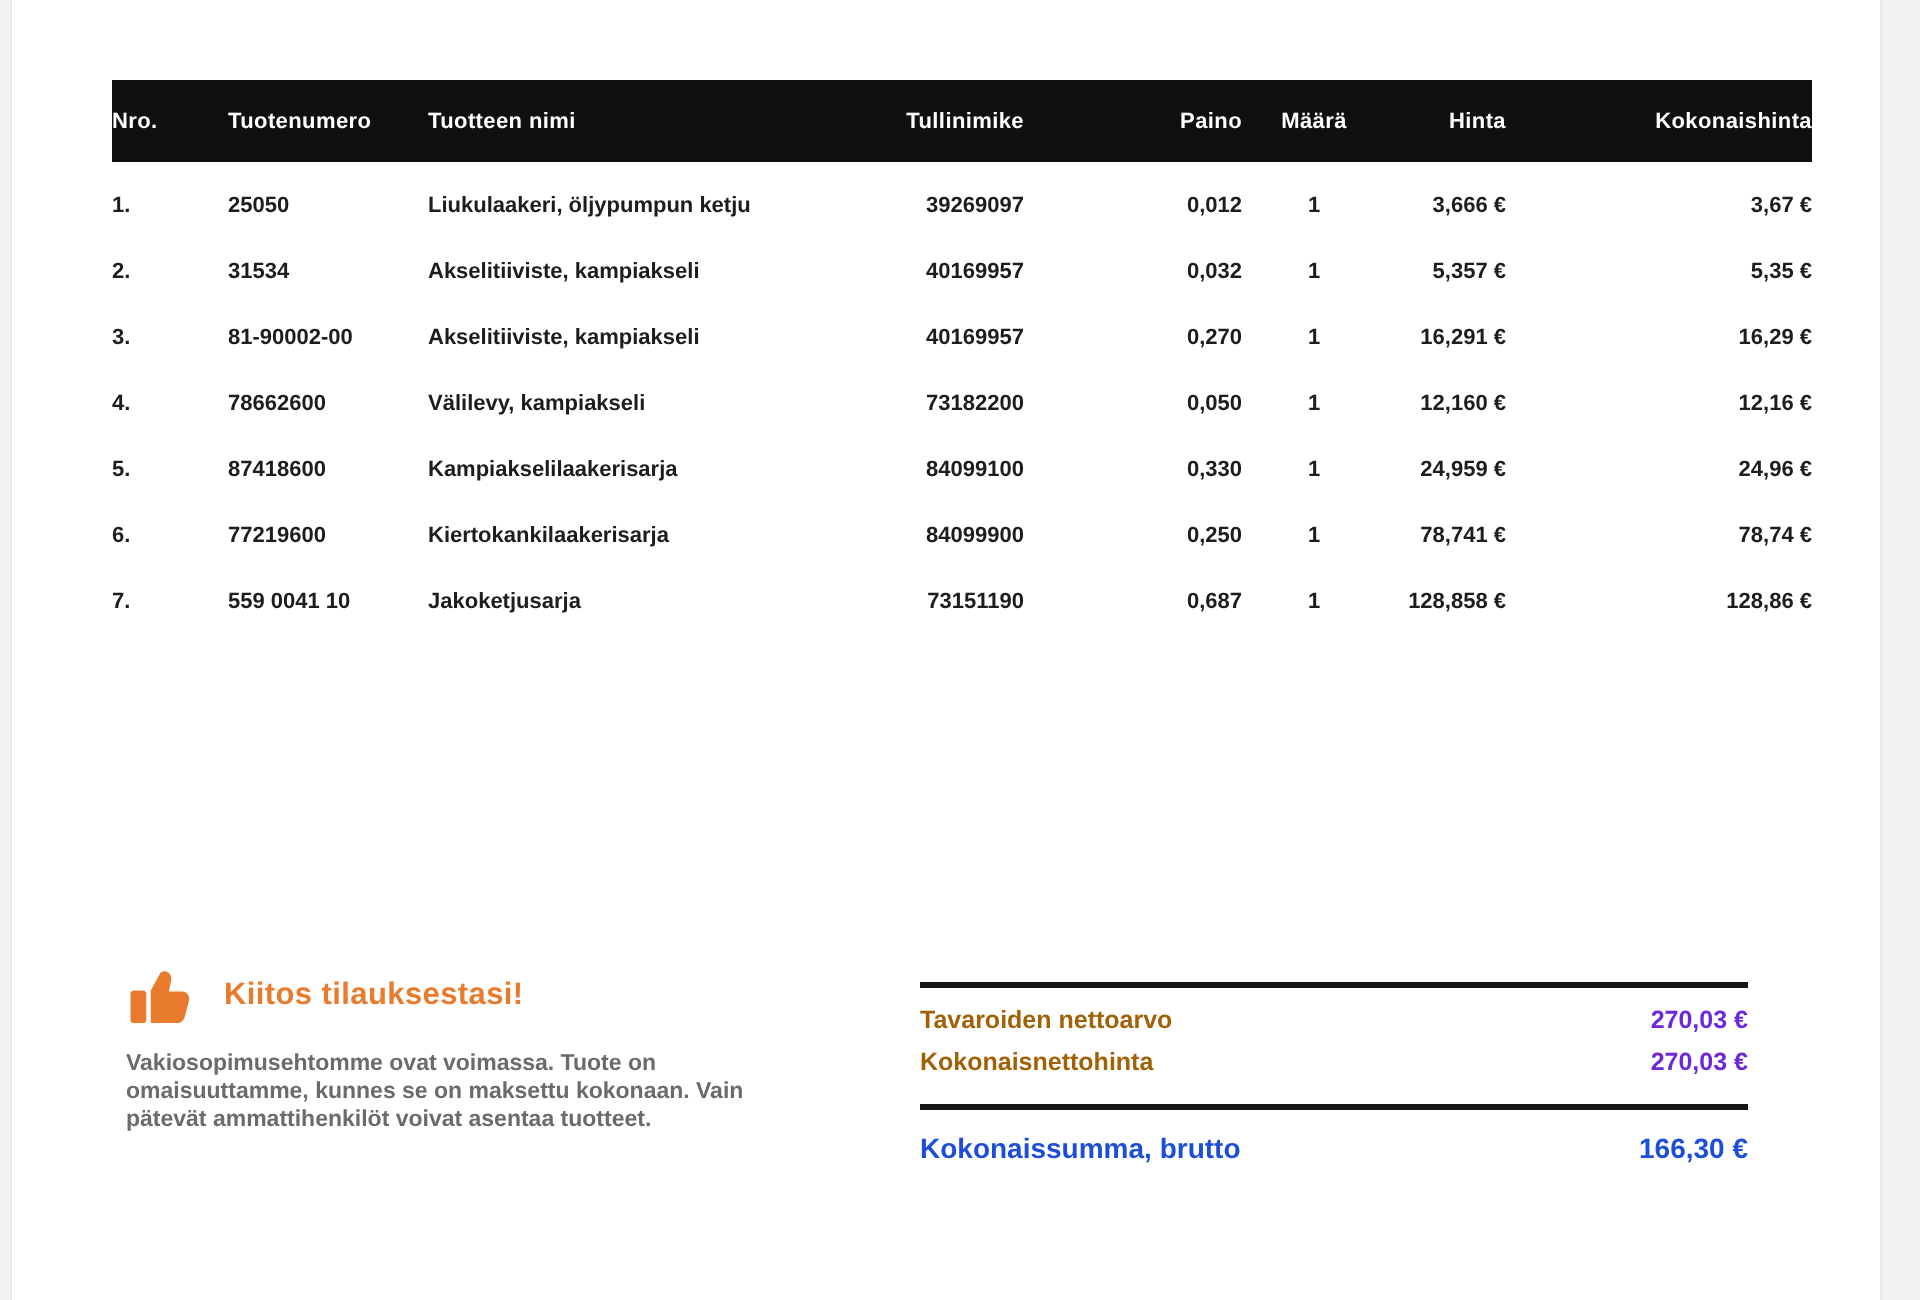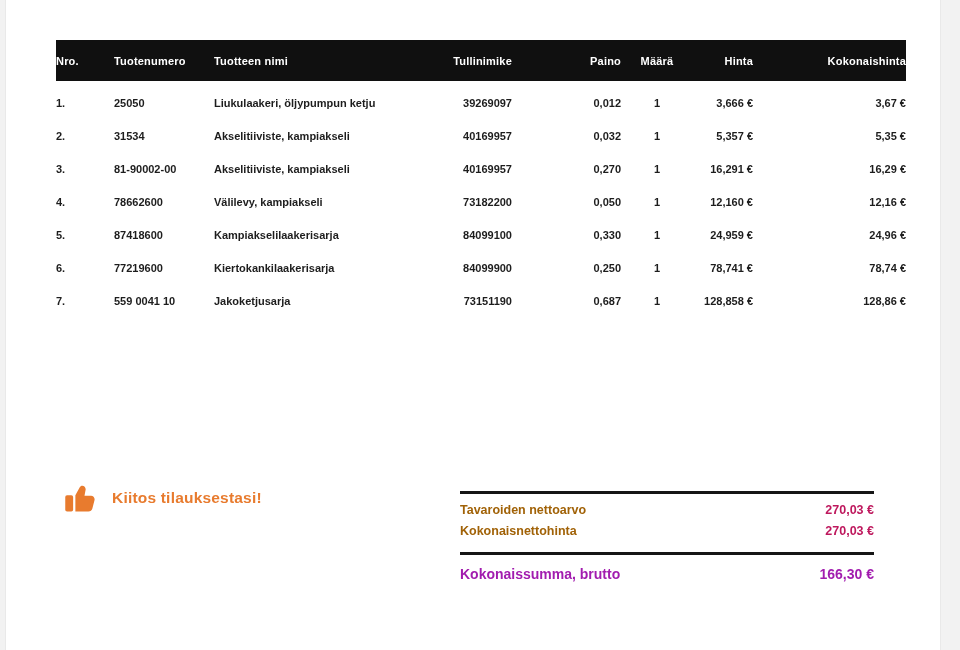--- a/index.html
+++ b/index.html
@@ -61,27 +61,27 @@
   }
   
   .totals { position:absolute; left:454px; top:491px; width:414px; }
   .rule { height:3px; background:#161616; width:100%; }
   .totals-rows { padding:9px 0 8px 0; }
   .totals-row {
     display:flex; justify-content:space-between; align-items:baseline;
     height:20.5px;
   }
   .totals-row .t-label { font-size:12.5px; font-weight:700; color:#a16207; }
-  .totals-row .t-value { font-size:12.5px; font-weight:700; color:#be185d; }
+  .totals-row .t-value { font-size:12.5px; font-weight:700; color:#6d28d9; }
   .grand-row {
     display:flex; justify-content:space-between; align-items:baseline;
     padding-top:11px;
   }
   .grand-row .g-label, .grand-row .g-value {
-    font-size:14px; font-weight:700; color:#a21caf;text-align:center;
+    font-size:14px; font-weight:700; color:#1d4ed8;text-align:center;
   }
 </style>
 </head>
 <body>
 
 <div class="page">
 
   <table class="items-table">
     <colgroup>
       <col class="col-nro">
@@ -182,20 +182,21 @@
   <div class="thanks">
     <div class="thanks-head">
       <span class="thumb-icon">
         <svg viewBox="0 0 32 32" width="36" height="36" aria-hidden="true">
           <rect x="2" y="13.5" width="7" height="14.5" rx="1.6" fill="#e87b2e"></rect>
           <path d="M11 28 L22.6 28 c1.7 0 3.1-1.1 3.5-2.7 l1.9-7.3 c.5-2-1-4-3.1-4 l-5.8 0 1-5.3 c.35-1.9-1.1-3.7-3-3.7 -.95 0-1.8.55-2.2 1.4 L11 13.5 Z" fill="#e87b2e"></path>
         </svg>
       </span>
       <span class="thanks-title">Kiitos tilauksestasi!</span>
     </div>
+    <div class="terms">Vakiosopimusehtomme ovat voimassa. Tuote on omaisuuttamme, kunnes se on maksettu kokonaan. Vain pätevät ammattihenkilöt voivat asentaa tuotteet.</div>
   </div>
 
   <div class="totals">
     <div class="rule"></div>
     <div class="totals-rows">
       <div class="totals-row">
         <span class="t-label">Tavaroiden nettoarvo</span>
         <span class="t-value">270,03 €</span>
       </div>
       <div class="totals-row">

